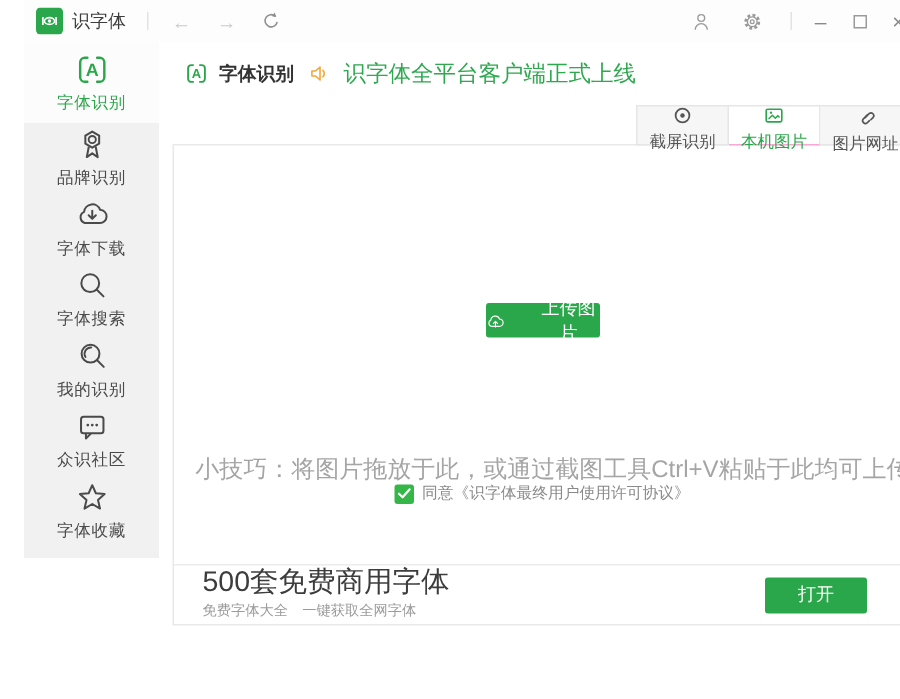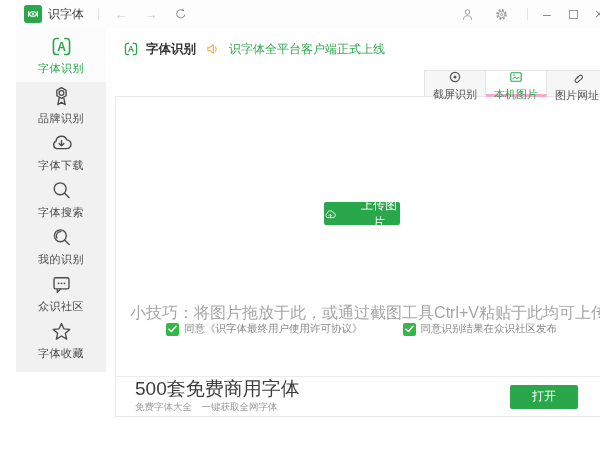--- a/index.html
+++ b/index.html
@@ -25,29 +25,29 @@
   .side-group { background:#f1f1f1; padding-bottom:8px; }
   .side-item { height:47px; display:flex; flex-direction:column; align-items:center; justify-content:center; gap:3px; color:#4a4a4a; cursor:default; }
   .side-item.active { height:54px; background:#fcfcfc; color:#2aa74a; }
   .side-item svg { display:block; }
   .side-label { font-size:11px; letter-spacing:.5px; }
 
   
   .content { position:absolute; top:28px; left:90px; right:0; bottom:0; background:#fff; }
   .content-header { height:42px; display:flex; align-items:center; padding-left:17px; gap:7px; }
   .header-title { font-size:12.5px; font-weight:bold; color:#333; }
-  .announcement { font-size:12px; color:#2fa84f; margin-left:2px; }
+  .announcement { font-size:15px; color:#2fa84f; margin-left:2px; }
 
   
   .tabs { position:absolute; top:42px; right:8px; height:27px; display:flex; z-index:3; }
   .tab { display:flex; align-items:center; gap:4px; padding:0 8px; font-size:11px; color:#555;
          background:#f6f6f6; border:1px solid #e6e6e6; border-left:none; cursor:default;flex-direction:column; }
   .tab:first-child { border-left:1px solid #e6e6e6; }
   .tab svg { flex:0 0 auto; }
-  .tab.active { background:#fff; color:#2aa74a; border-bottom:3px solid #f9a8d4; }
+  .tab.active { background:#fff; color:#2aa74a; border-bottom:1px solid #f9a8d4; }
 
   
   .panel { position:absolute; top:68px; left:9px; right:8px; height:321px; border:1px solid #e9e9e9; background:#fff; }
   .upload-zone { position:absolute; top:0; left:0; right:0; bottom:40px; }
   .upload-btn { position:absolute; top:105px; left:50%; transform:translateX(-50%);
                 width:76px; height:23px; background:#2aa74a; border:none; border-radius:2px;
                 color:#fff; font-size:12px; display:flex; align-items:center; justify-content:center; gap:22px;
                 font-family:inherit; cursor:pointer; }
   .tip { position:absolute; top:206px; left:0; right:0; text-align:right; font-size:16px; color:#a5a5a5; }
   .agreements { position:absolute; top:225px; left:0; right:0; display:flex; justify-content:center; gap:40px; }
@@ -226,28 +226,20 @@
 
         <div class="agreements">
           <div class="agree">
             <span class="checkbox">
               <svg width="9" height="8" viewBox="0 0 9 8">
                 <polyline points="1,4.2 3.4,6.5 8,1.3" stroke="#fff" stroke-width="1.5" fill="none" stroke-linecap="round" stroke-linejoin="round"></polyline>
               </svg>
             </span>
             <span>同意《识字体最终用户使用许可协议》</span>
           </div>
-          <div class="agree">
-            <span class="checkbox">
-              <svg width="9" height="8" viewBox="0 0 9 8">
-                <polyline points="1,4.2 3.4,6.5 8,1.3" stroke="#fff" stroke-width="1.5" fill="none" stroke-linecap="round" stroke-linejoin="round"></polyline>
-              </svg>
-            </span>
-            <span>同意识别结果在众识社区发布</span>
-          </div>
         </div>
       </div>
 
       <div class="banner">
         <div>
           <div class="banner-title">500套免费商用字体</div>
           <div class="banner-sub">免费字体大全　一键获取全网字体</div>
         </div>
         <button class="open-btn">打开</button>
       </div>

